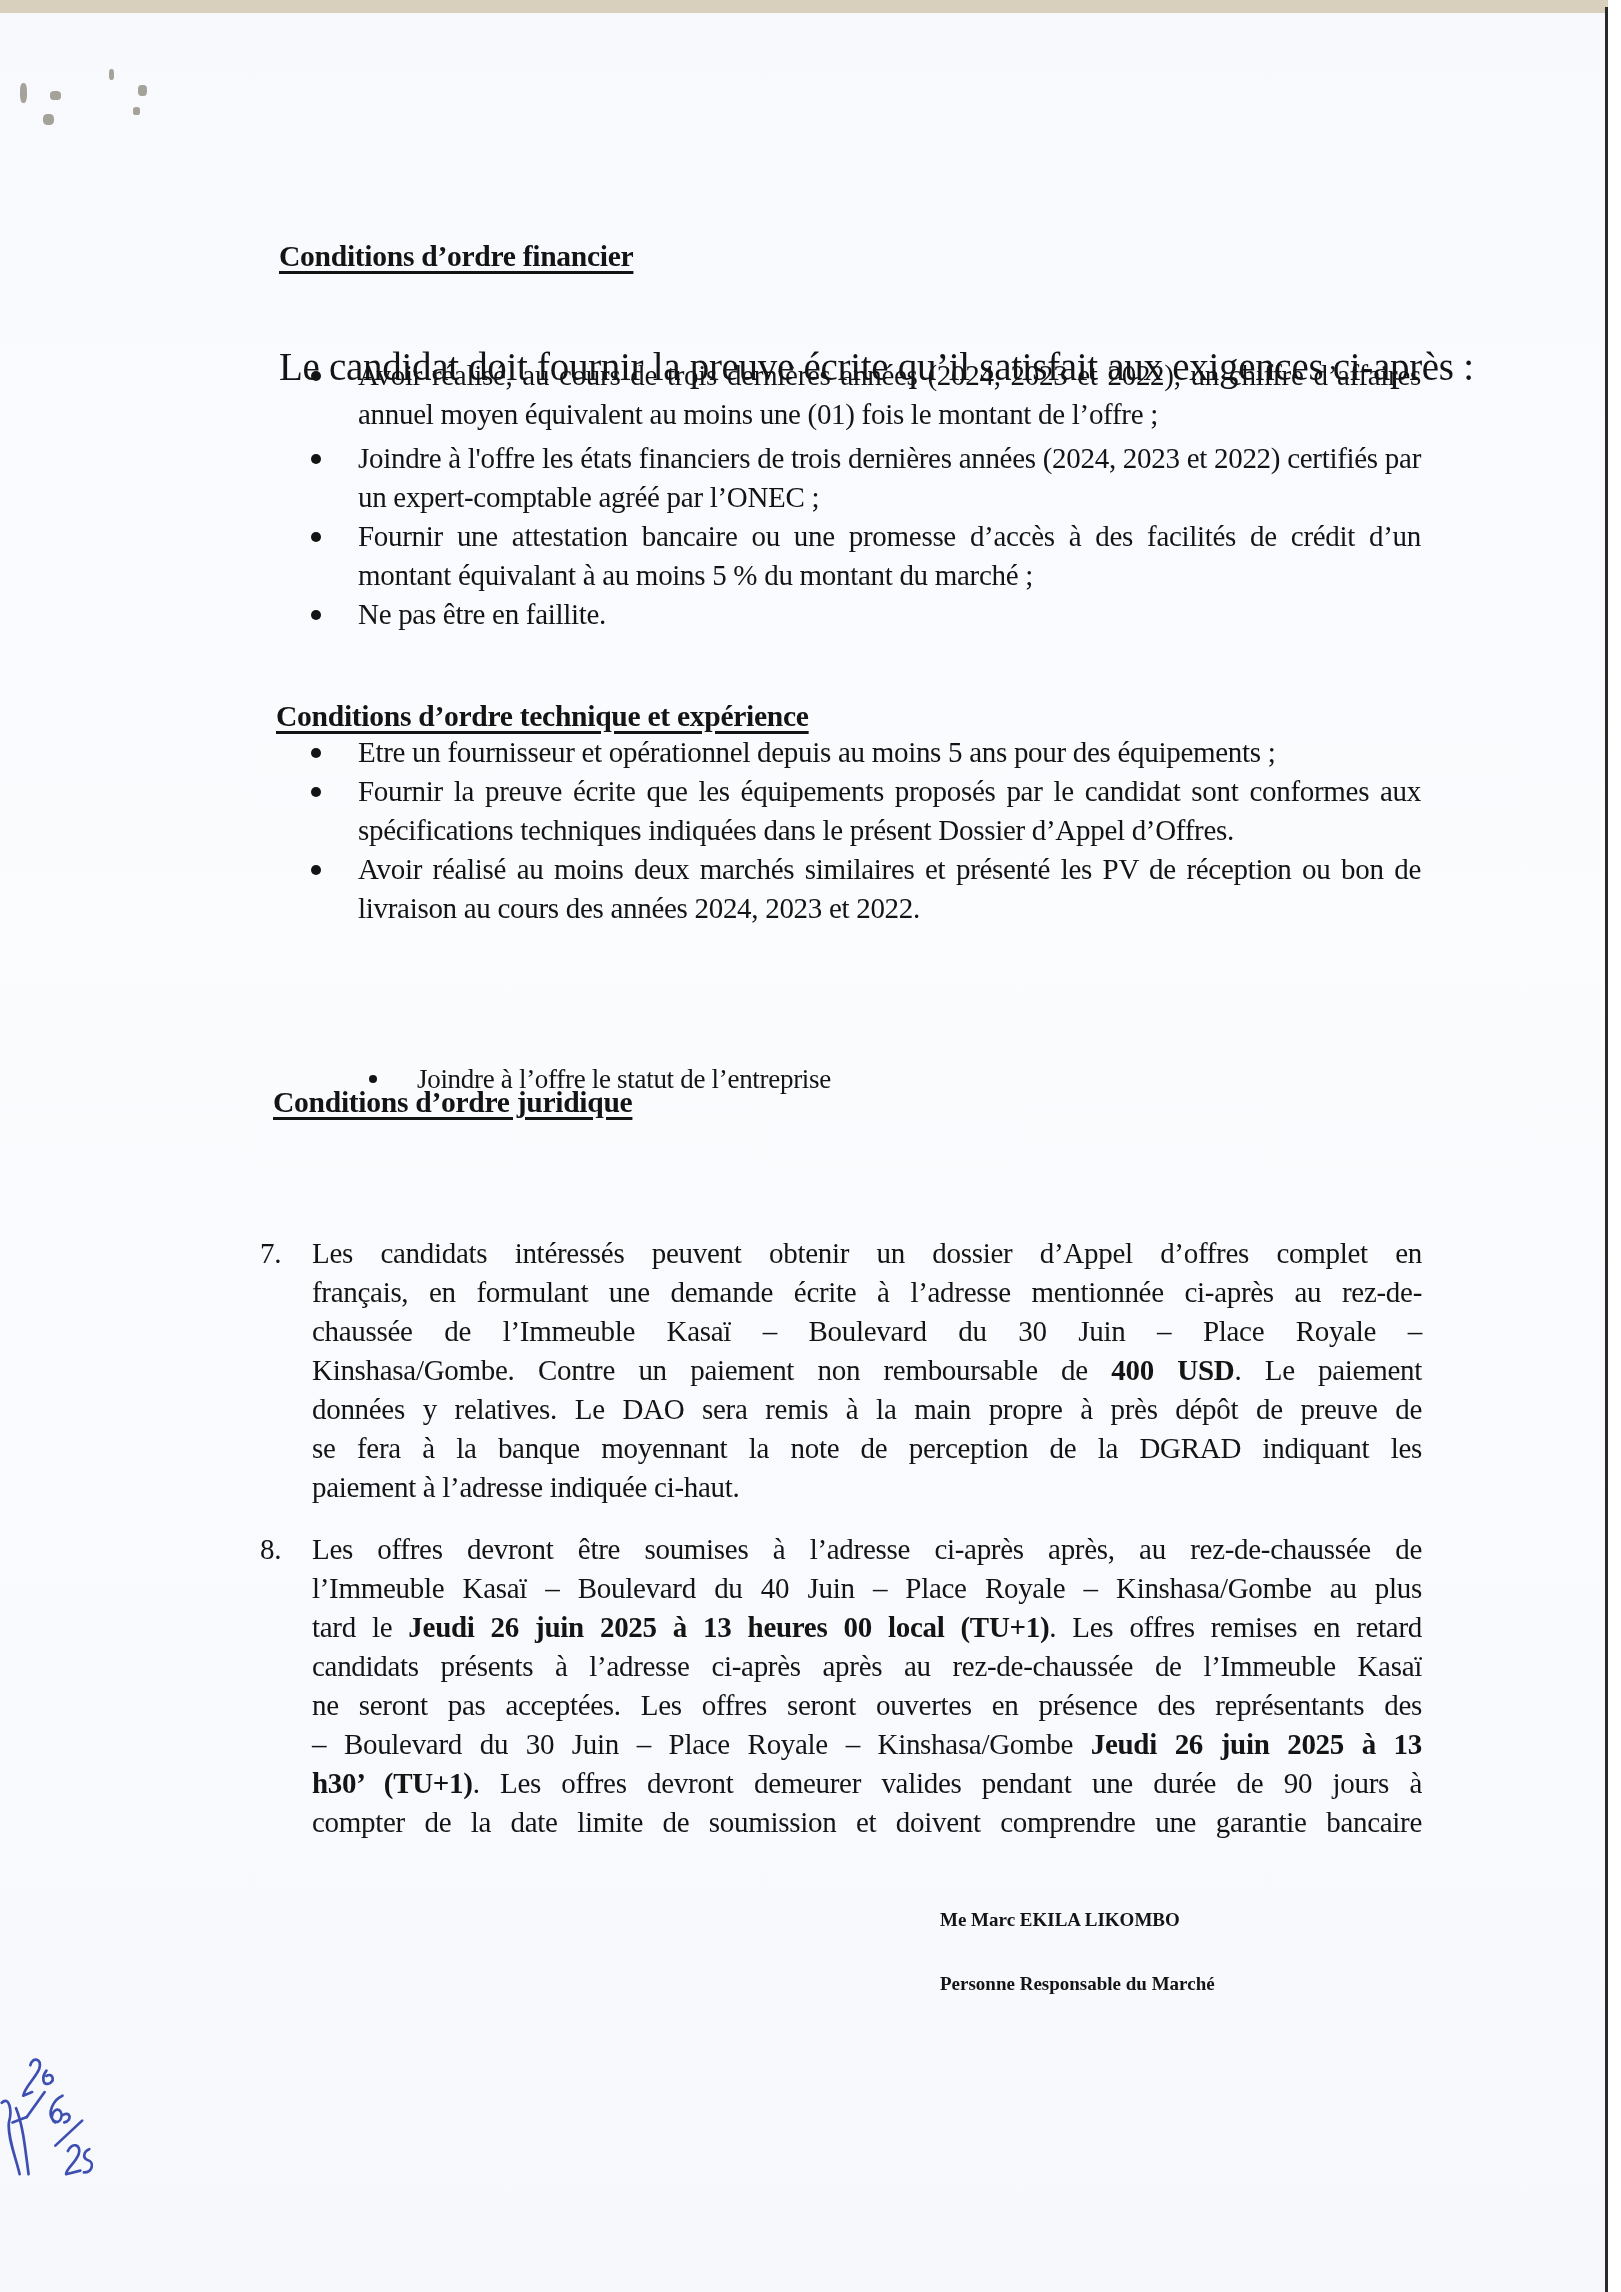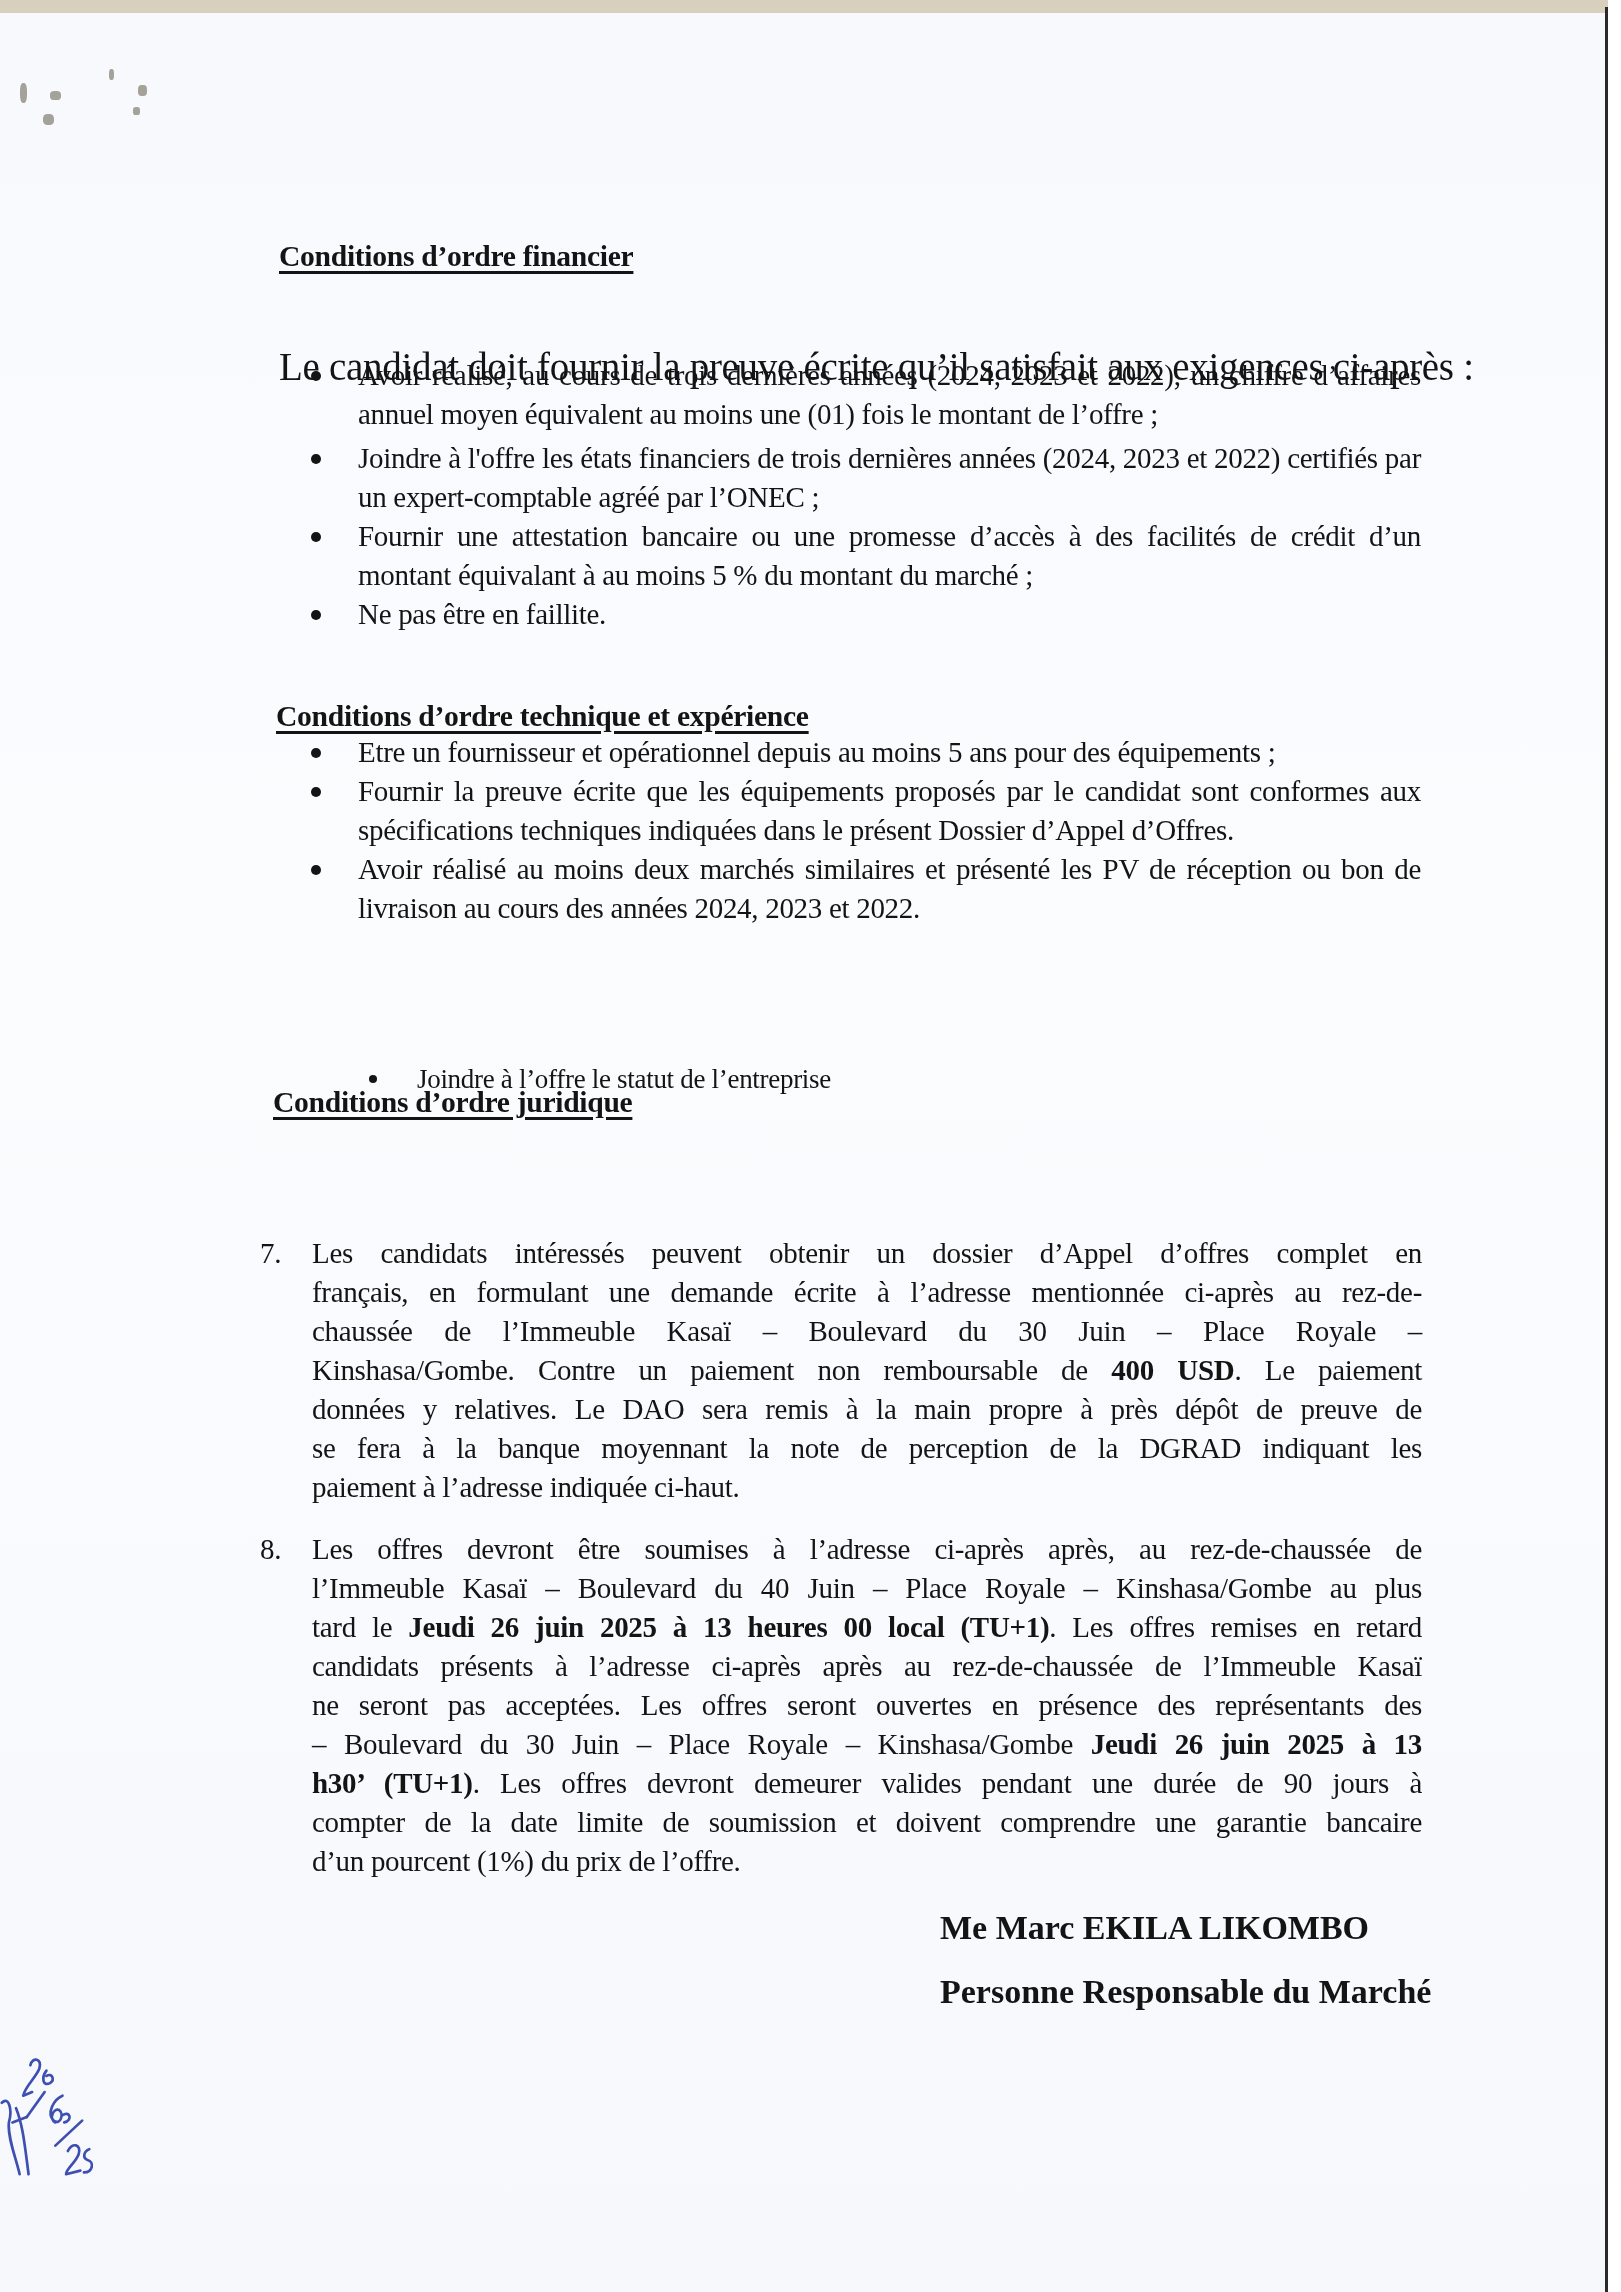--- a/index.html
+++ b/index.html
@@ -112,21 +112,21 @@
       text-align: justify;
       text-align-last: justify;
     }
     .numbered .line.last {
       text-align-last: left;
     }
     b { font-weight: bold; }
     .signature {
       position: absolute;
       font-weight: bold;
-      font-size: 34px;
+      font-size: 19px;
       white-space: nowrap;
     }
     .handwriting {
       position: absolute;
       left: 0; top: 2033px;
       width: 125px; height: 161px;
     }
   </style>
 </head>
 <body>
@@ -211,21 +211,20 @@
     <span class="num">8.</span>
     <div class="body">
       <span class="line">Les offres devront être soumises à l’adresse ci-après après, au rez-de-chaussée de</span>
       <span class="line">l’Immeuble Kasaï – Boulevard du 40 Juin – Place Royale – Kinshasa/Gombe au plus</span>
       <span class="line"><span>tard le </span><b>Jeudi 26 juin 2025 à 13 heures 00 local (TU+1)</b><span>. Les offres remises en retard</span></span>
       <span class="line">candidats présents à l’adresse ci-après après au rez-de-chaussée de l’Immeuble Kasaï</span>
       <span class="line">ne seront pas acceptées. Les offres seront ouvertes en présence des représentants des</span>
       <span class="line"><span>– Boulevard du 30 Juin – Place Royale – Kinshasa/Gombe </span><b>Jeudi 26 juin 2025 à 13</b></span>
       <span class="line"><b>h30’ (TU+1)</b><span>. Les offres devront demeurer valides pendant une durée de 90 jours à</span></span>
       <span class="line">compter de la date limite de soumission et doivent comprendre une garantie bancaire</span>
-      <span class="line last">d’un pourcent (1%) du prix de l’offre.</span>
     </div>
   </div>
 
   <div class="signature" style="left:940px;top:1909px;">Me Marc EKILA LIKOMBO</div>
   <div class="signature" style="left:940px;top:1973px;">Personne Responsable du Marché</div>
 
   <svg class="handwriting" viewBox="0 0 140 180">
     <g fill="none" stroke="#3d4fb0" stroke-width="3" stroke-linecap="round" stroke-linejoin="round">
 
       <path d="M2 78 C10 70 14 86 10 100 C8 116 18 140 22 158 M14 100 L30 94 M18 84 C26 104 28 128 32 158"></path>

